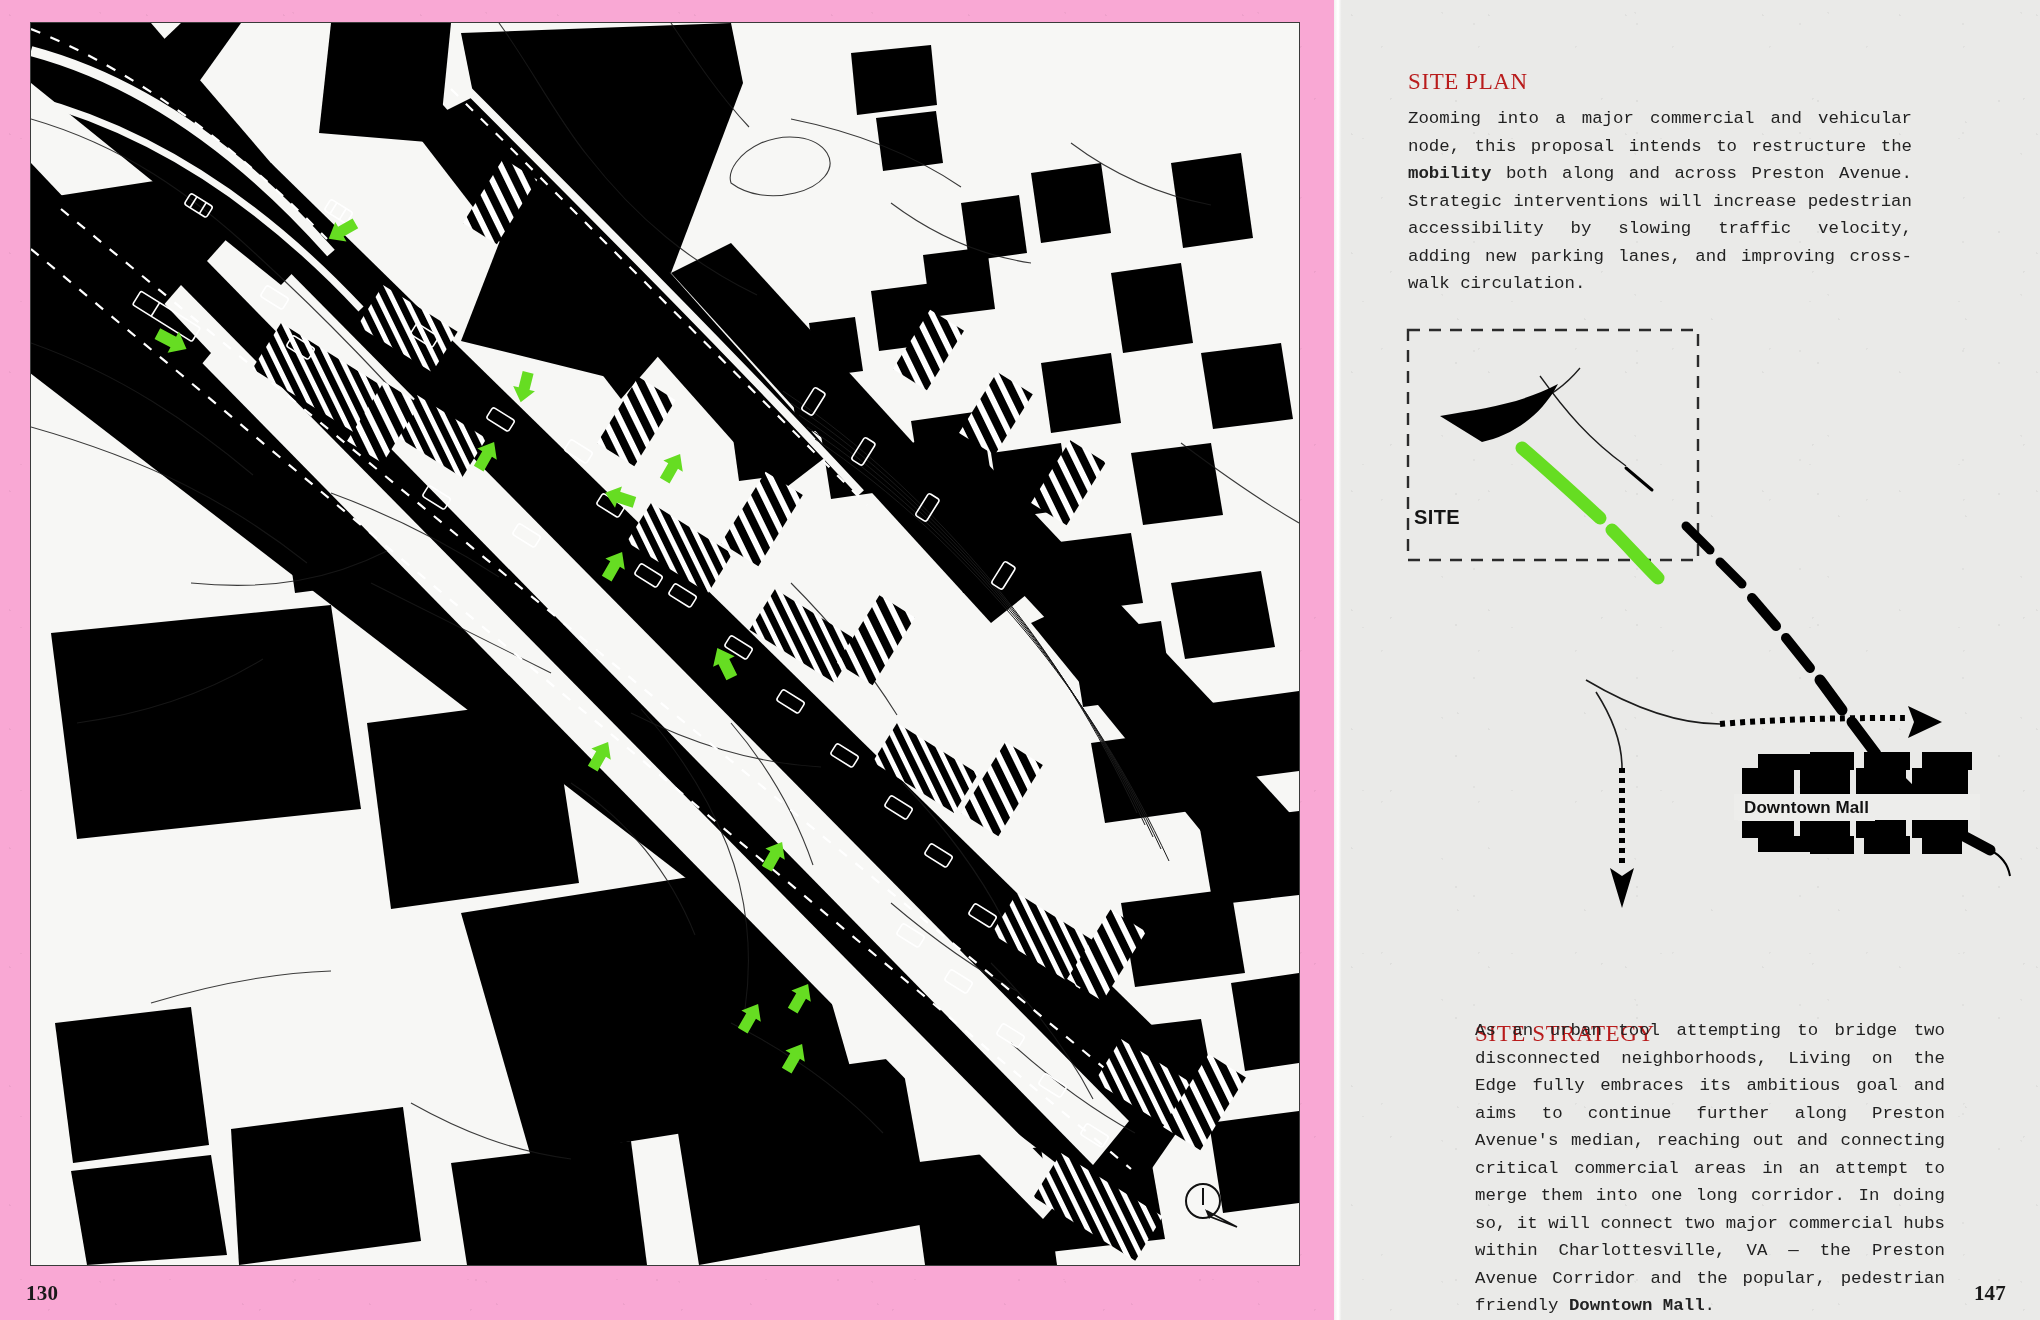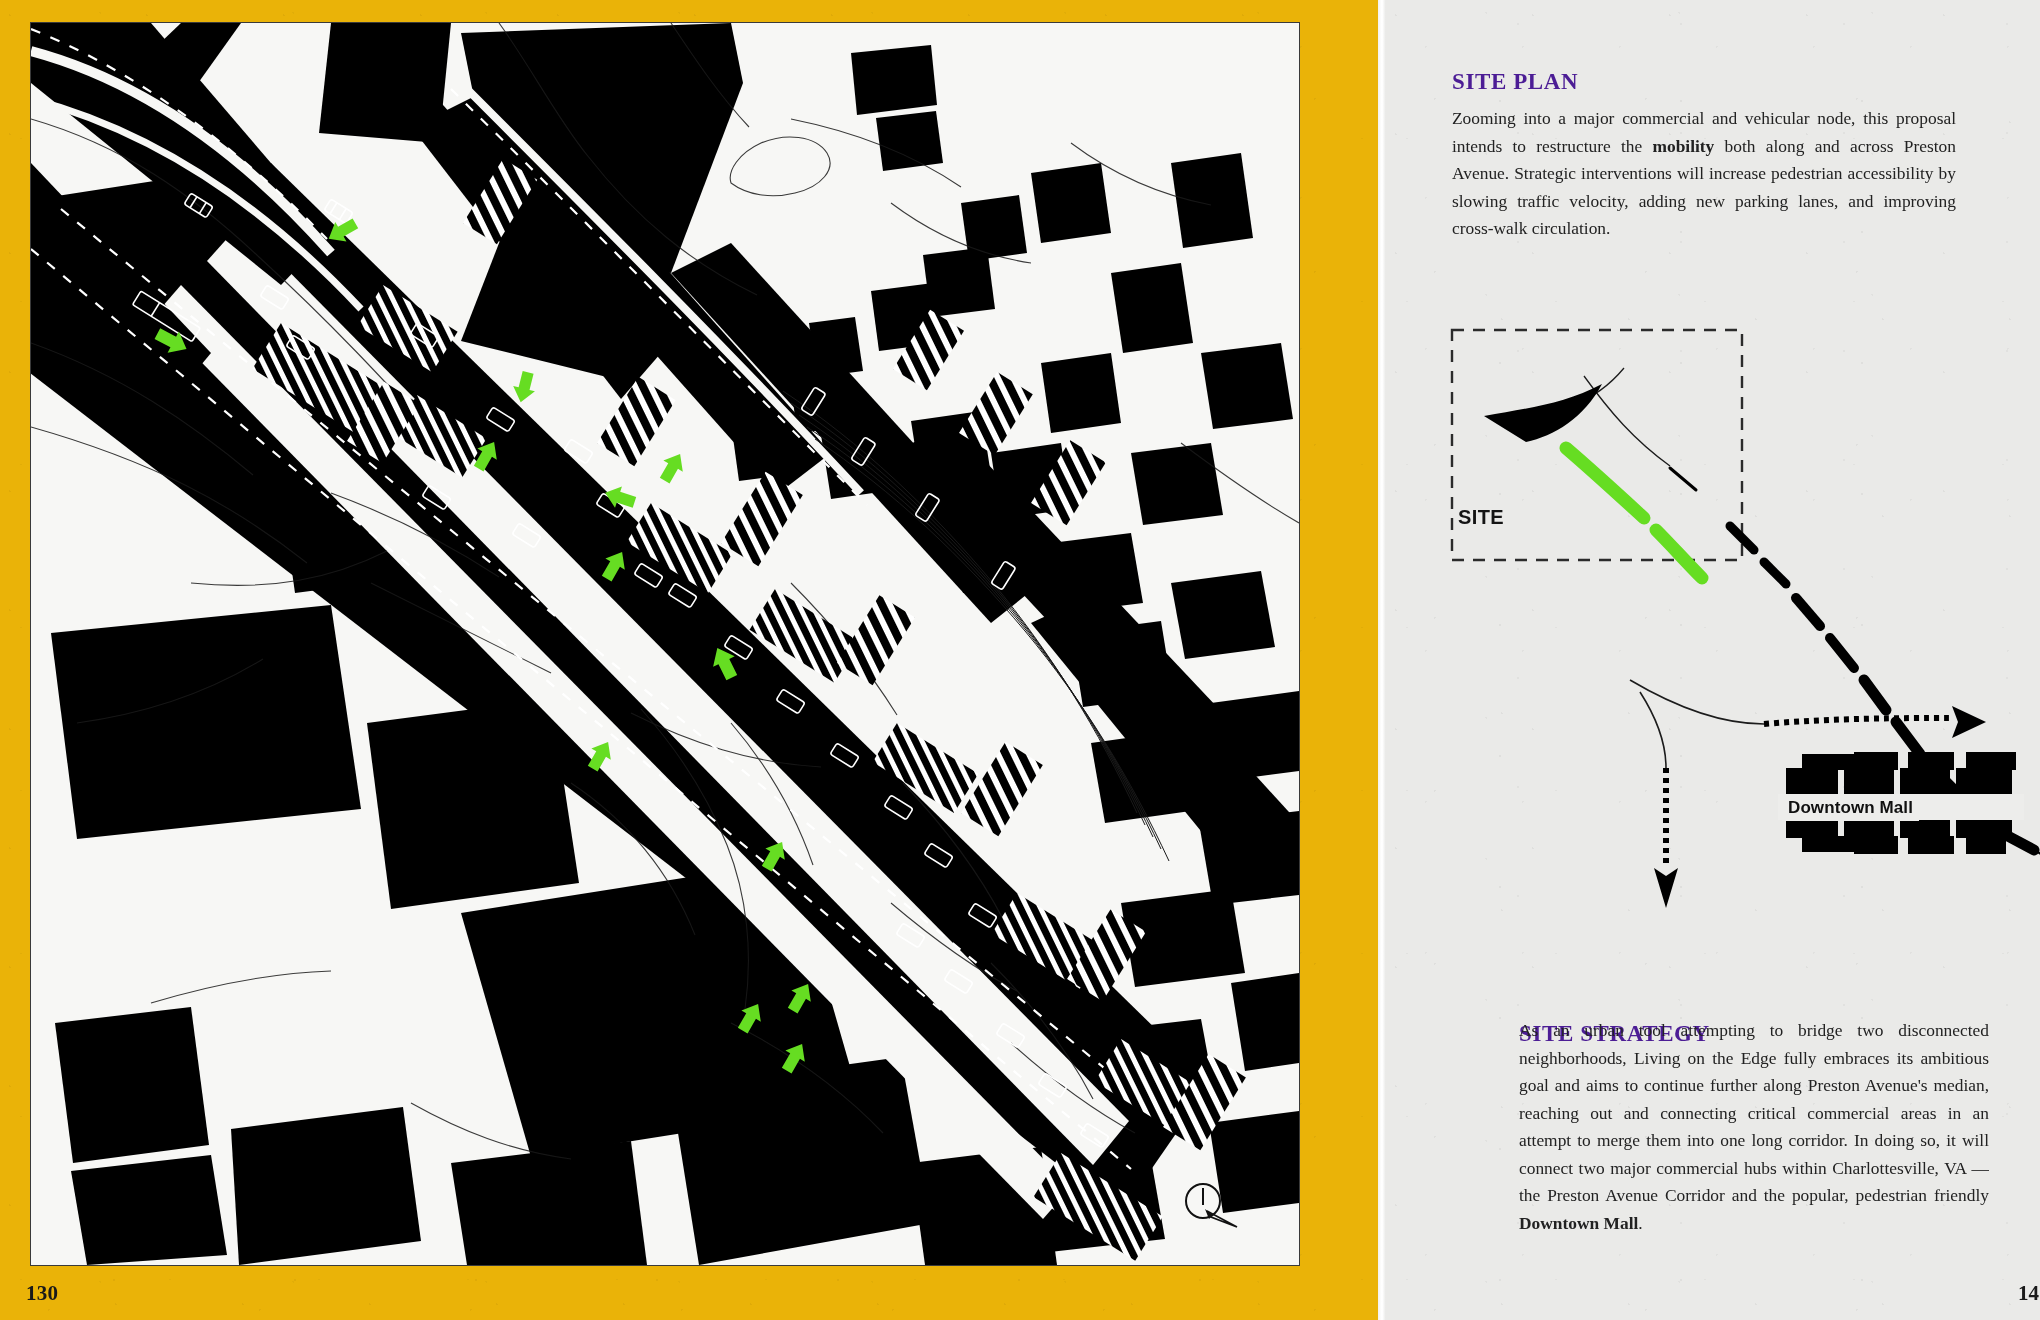--- a/index.html
+++ b/index.html
@@ -8,23 +8,22 @@
     background:#ffffff;
     font-family:"Liberation Serif", serif;
     overflow:hidden;
   }
   .spread{position:relative;width:2040px;height:1320px;display:flex;}
 
   
   .page-left{
     position:relative;
     width:1334px;height:1320px;
-    background:#eab308;
+    background:#f9a8d4;
     flex:0 0 1334px;
-    padding-left:44px;
   }
   .paper-noise{
     position:absolute;inset:0;
     background-image:
       radial-gradient(circle at 7% 13%, rgba(0,0,0,.05) 0 1px, transparent 1px),
       radial-gradient(circle at 23% 57%, rgba(0,0,0,.05) 0 1px, transparent 1px),
       radial-gradient(circle at 41% 31%, rgba(0,0,0,.04) 0 1px, transparent 1px),
       radial-gradient(circle at 63% 77%, rgba(0,0,0,.05) 0 1px, transparent 1px),
       radial-gradient(circle at 81% 22%, rgba(0,0,0,.04) 0 1px, transparent 1px),
       radial-gradient(circle at 91% 62%, rgba(0,0,0,.05) 0 1px, transparent 1px),
@@ -63,29 +62,29 @@
     position:relative;
     width:698px;height:1320px;
     background:#eaeae8;
     flex:0 0 698px;
   }
   .rp-inner{position:absolute;left:0;top:0;width:698px;height:1320px;}
 
   .sec-heading{
     position:absolute;
     font-family:"Liberation Serif", serif;
-    font-weight:bold;
+    font-weight:normal;
     font-size:23px;
     letter-spacing:.6px;
-    color:#4c1d95;
+    color:#b91c1c;
     text-align:center;
   }
   .body-copy{
     position:absolute;
-    font-family:Liberation Serif, serif;
+    font-family:Liberation Mono, monospace;
     font-size:17.4px;
     line-height:27.5px;
     color:#222;
     text-align:justify;
     text-justify:inter-word;
   }
   .body-copy b{font-weight:bold;}
 
   #site-plan-heading{left:66px;top:50px;}
   #site-plan-text{left:66px;top:88px;width:504px;}

